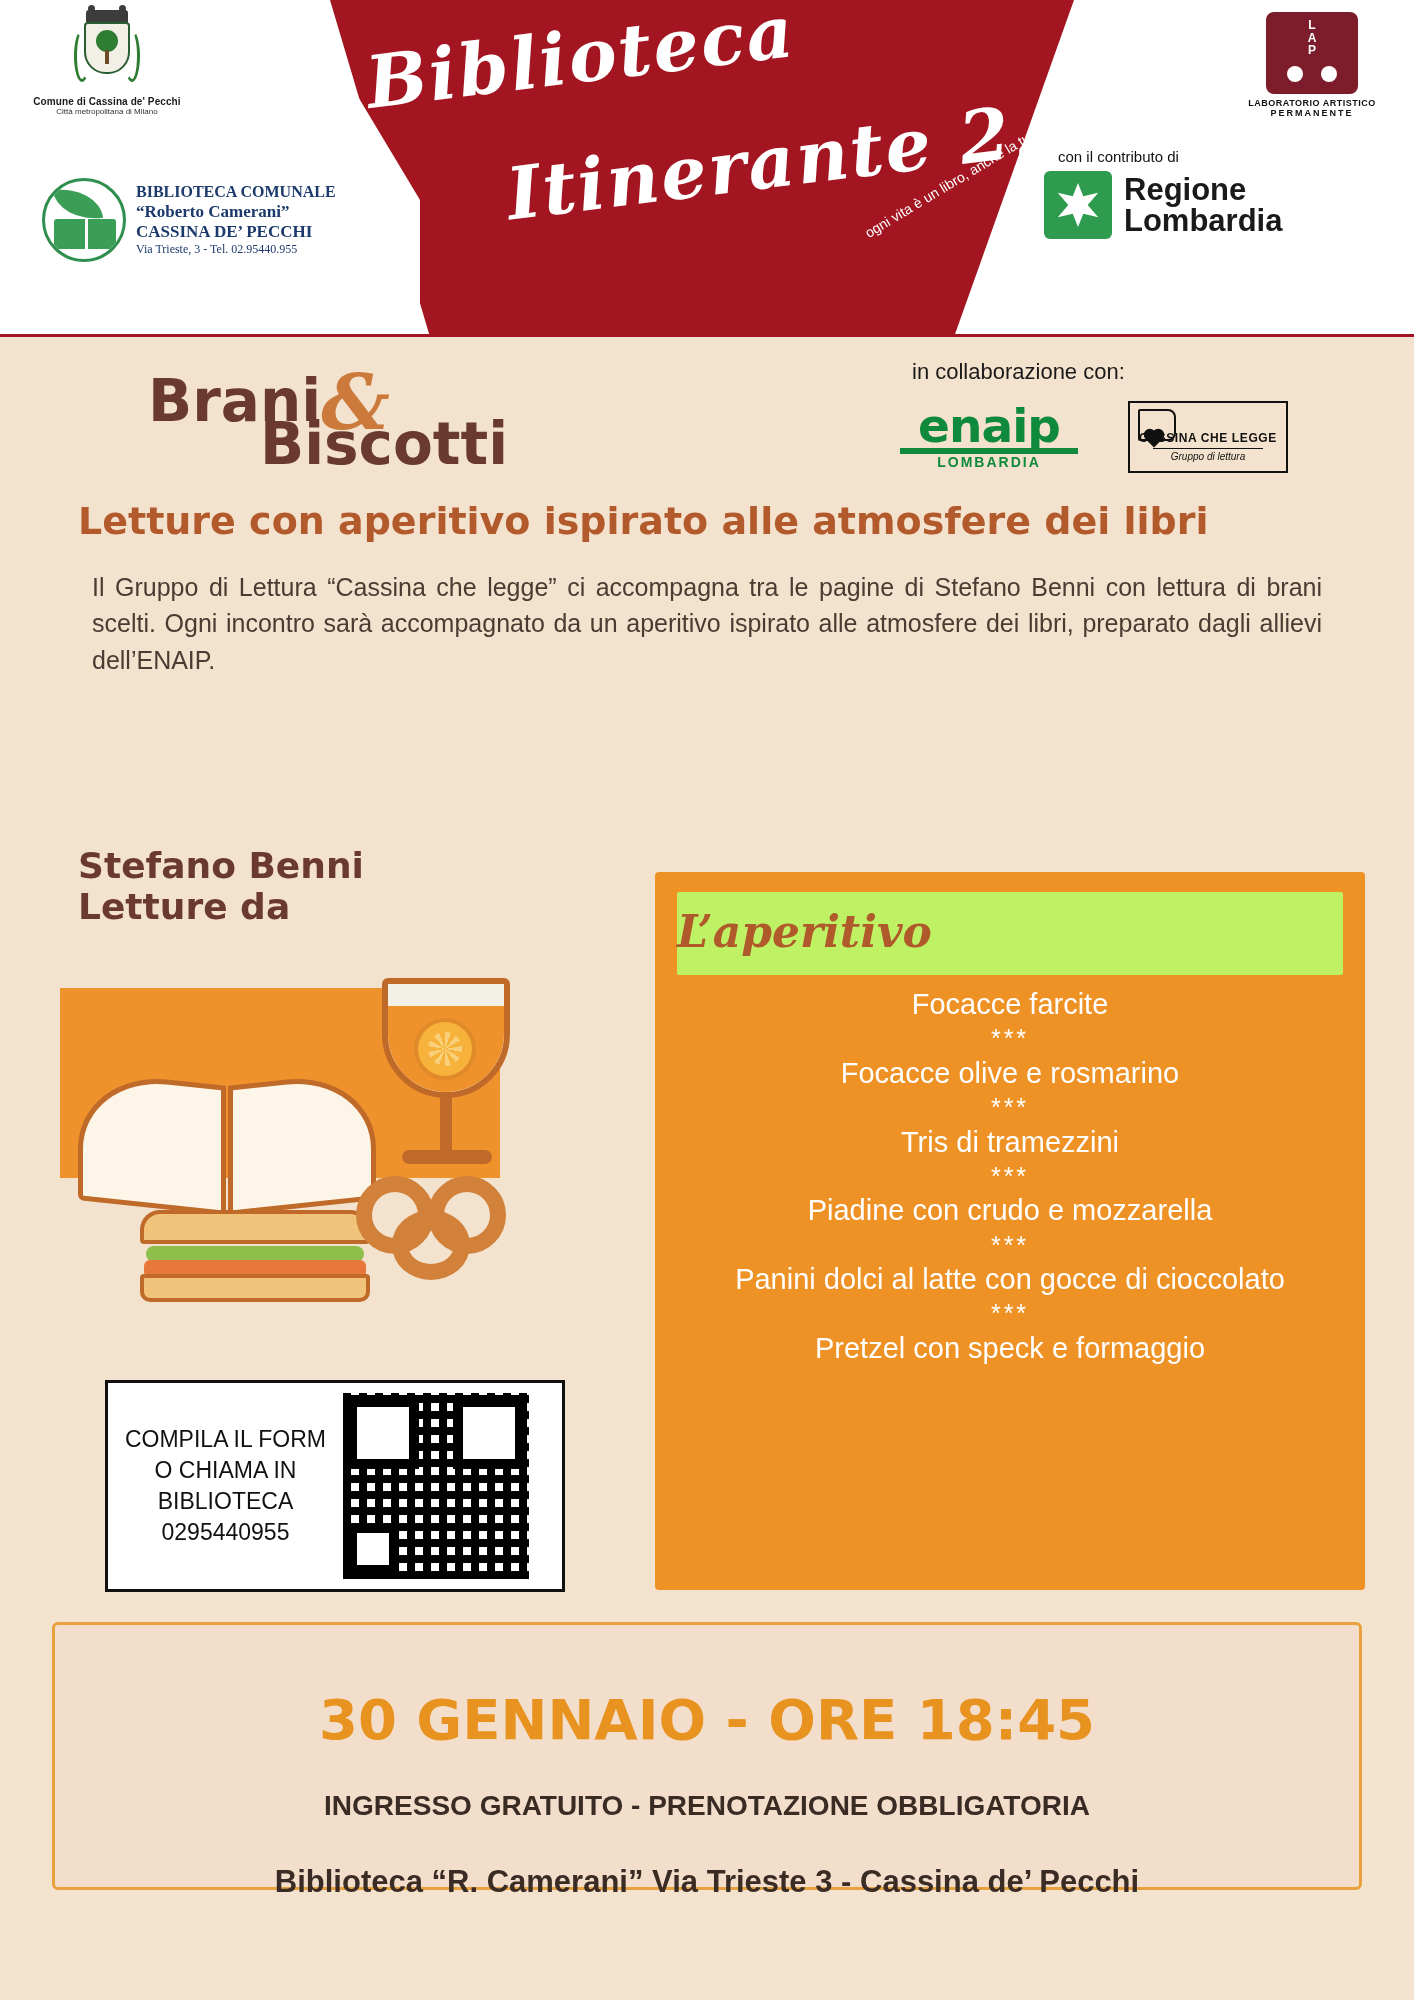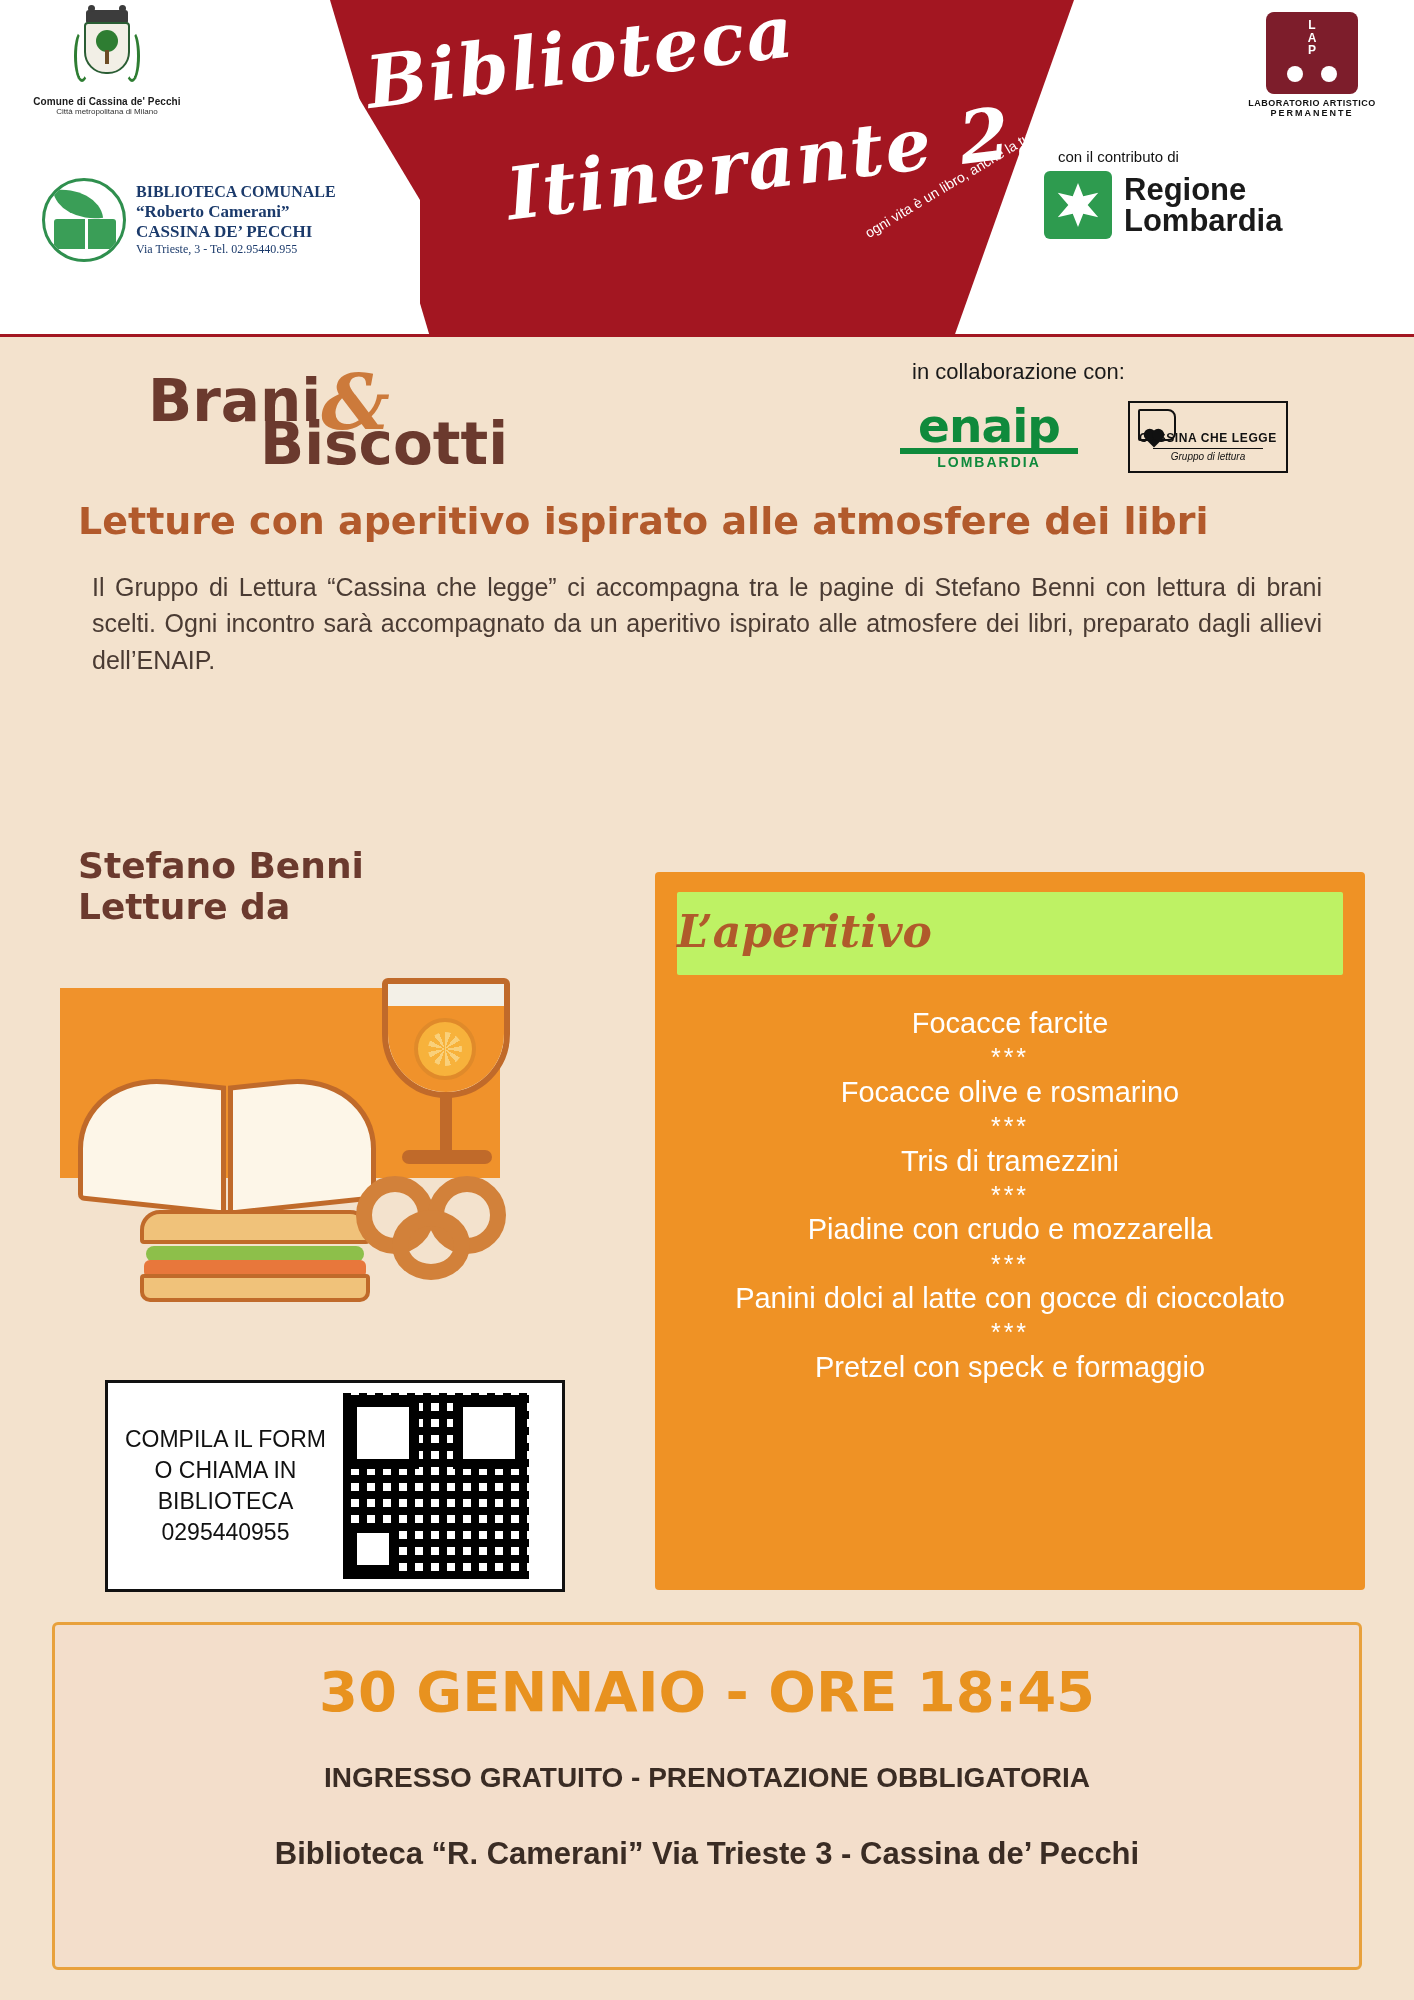--- a/index.html
+++ b/index.html
@@ -421,37 +421,37 @@
     border-radius: 2px;
     padding: 14px 0 18px;
     text-align: left;
   }
   .aperitivo-head span {
     font-size: 44px; font-weight: bold; font-style: italic;
     color: #b05a2b;
     font-family: "DejaVu Serif", serif;
   }
   .menu {
-    margin-top: 30px;
+    margin-top: 11px;
     text-align: center;
     color: #ffffff;
   }
   .menu-item { font-size: 29px; line-height: 1.25; }
   .menu-sep { font-size: 25px; letter-spacing: 3px; line-height: 1.3; }
 
   
   .footer-box {
     position: absolute;
     left: 52px; top: 1622px;
-    width: 1310px; height: 348px;
+    width: 1310px; height: 268px;
     background: #f3decb;
     border: 3px solid #e8a13c;
     border-radius: 6px;
     text-align: center;
-    padding-top: 34px;
+    padding-top: 62px;
   }
   .footer-date {
     font-size: 56px; font-weight: bold; color: #e8921f;
     font-family: "DejaVu Sans", sans-serif;
   }
   .footer-sub {
     margin-top: 38px;
     font-size: 28px; font-weight: bold; color: #3a2c24;
   }
   .footer-addr {

